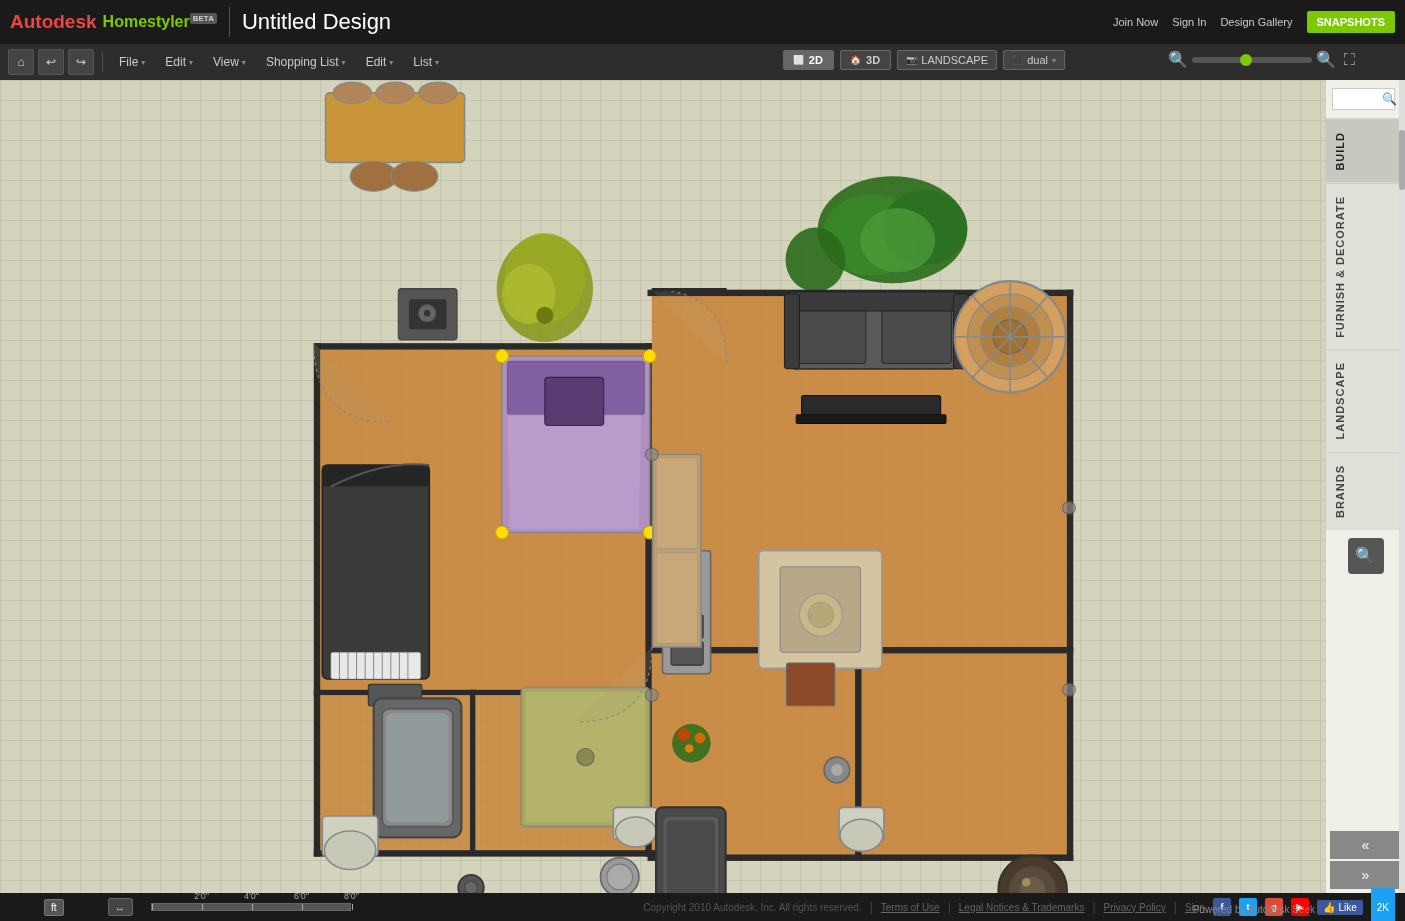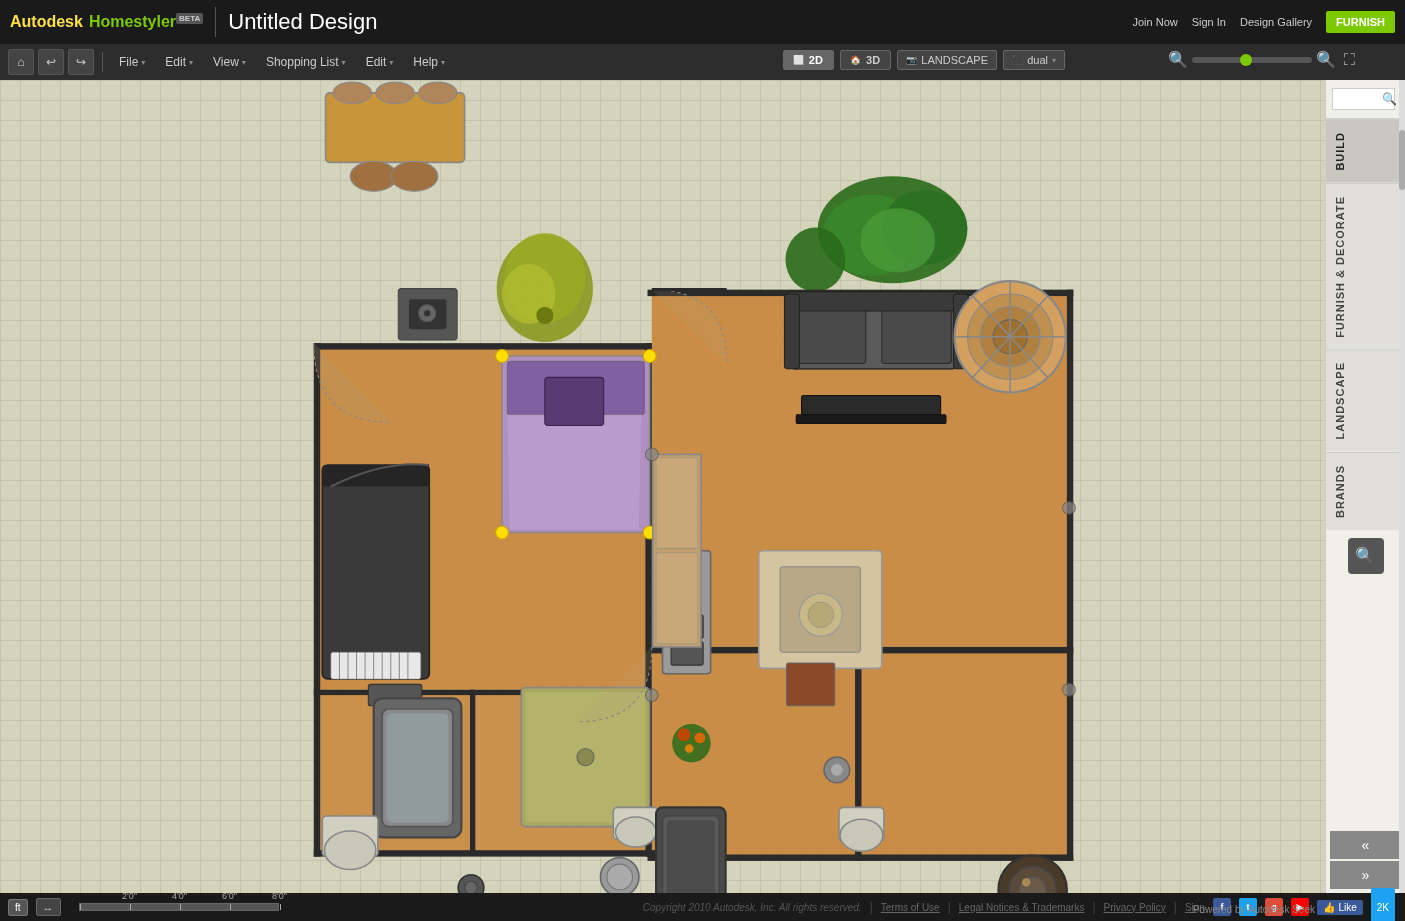--- a/index.html
+++ b/index.html
@@ -18,22 +18,22 @@
     }
     #logo-area {
       display: flex;
       align-items: center;
       gap: 6px;
       color: white;
       font-size: 13px;
       font-weight: bold;
     }
     #logo-autodesk {
-      color: #fde047;
-      font-size: 16px;
+      color: #ef4444;
+      font-size: 19px;
       font-weight: bold;
     }
     #logo-homestyler {
       color: #7dc900;
       font-size: 16px;
       font-weight: bold;
     }
     #logo-beta {
       background: #555;
       color: #ccc;
@@ -355,20 +355,21 @@
       position: relative;
     }
     .bottom-btn {
       background: #444;
       border: 1px solid #666;
       color: #ccc;
       font-size: 10px;
       padding: 2px 6px;
       cursor: pointer;
       border-radius: 2px;
+      margin-left: 36px;
     }
     #scale-ruler {
       display: flex;
       align-items: center;
       gap: 2px;
       color: #aaa;
       font-size: 10px;
       margin-left: 10px;
     }
     #ruler-bar {
@@ -446,21 +447,21 @@
   <div id="logo-area">
     <span id="logo-autodesk">Autodesk</span>
     <span id="logo-homestyler">Homestyler<sup id="logo-beta">BETA</sup></span>
   </div>
   <div id="logo-divider"></div>
   <span id="design-title">Untitled Design</span>
   <div id="top-right-links">
     <a class="top-link">Join Now</a>
     <a class="top-link">Sign In</a>
     <a class="top-link">Design Gallery</a>
-    <button id="feedback-btn">FURNISH</button>
+    <button id="feedback-btn">SNAPSHOTS</button>
   </div>
 </div>
 
 <div id="toolbar">
   <div class="toolbar-icon-btn">⌂</div>
   <div class="toolbar-icon-btn">↩</div>
   <div class="toolbar-icon-btn">↪</div>
   <div class="toolbar-divider"></div>
   <div class="toolbar-menu-item">
     <span>File</span>
@@ -476,21 +477,21 @@
   </div>
   <div class="toolbar-menu-item">
     <span>Shopping List</span>
     <span class="dropdown-arrow">▾</span>
   </div>
   <div class="toolbar-menu-item">
     <span>Edit</span>
     <span class="dropdown-arrow">▾</span>
   </div>
   <div class="toolbar-menu-item">
-    <span>Help</span>
+    <span>List</span>
     <span class="dropdown-arrow">▾</span>
   </div>
 
   <div id="view-toggle">
     <button class="view-btn active">
       <span style="font-size:9px;">⬜</span>
       <span>2D</span>
     </button>
     <button class="view-btn">
       <span style="font-size:9px;">🏠</span>
@@ -744,21 +745,21 @@
       <div class="ruler-tick" style="left:150px;"></div>
       <div class="ruler-tick" style="left:200px;"></div>
       <span class="ruler-label" style="left:50px;">2'0"</span>
       <span class="ruler-label" style="left:100px;">4'0"</span>
       <span class="ruler-label" style="left:150px;">6'0"</span>
       <span class="ruler-label" style="left:200px;">8'0"</span>
     </div>
   </div>
 
   <div id="bottom-right-links">
-    <span style="color:#555;font-size:10px;font-style:italic;">Copyright 2010 Autodesk, Inc. All rights reserved.</span>
+    <span style="color:#555;font-size:10px;">Copyright 2010 Autodesk, Inc. All rights reserved.</span>
     <span style="color:#444;">|</span>
     <a class="bottom-link">Terms of Use</a>
     <span style="color:#444;">|</span>
     <a class="bottom-link">Legal Notices &amp; Trademarks</a>
     <span style="color:#444;">|</span>
     <a class="bottom-link">Privacy Policy</a>
     <span style="color:#444;">|</span>
     <a class="bottom-link">Sign</a>
     <div class="bottom-social fb">f</div>
     <div class="bottom-social tw">t</div>

